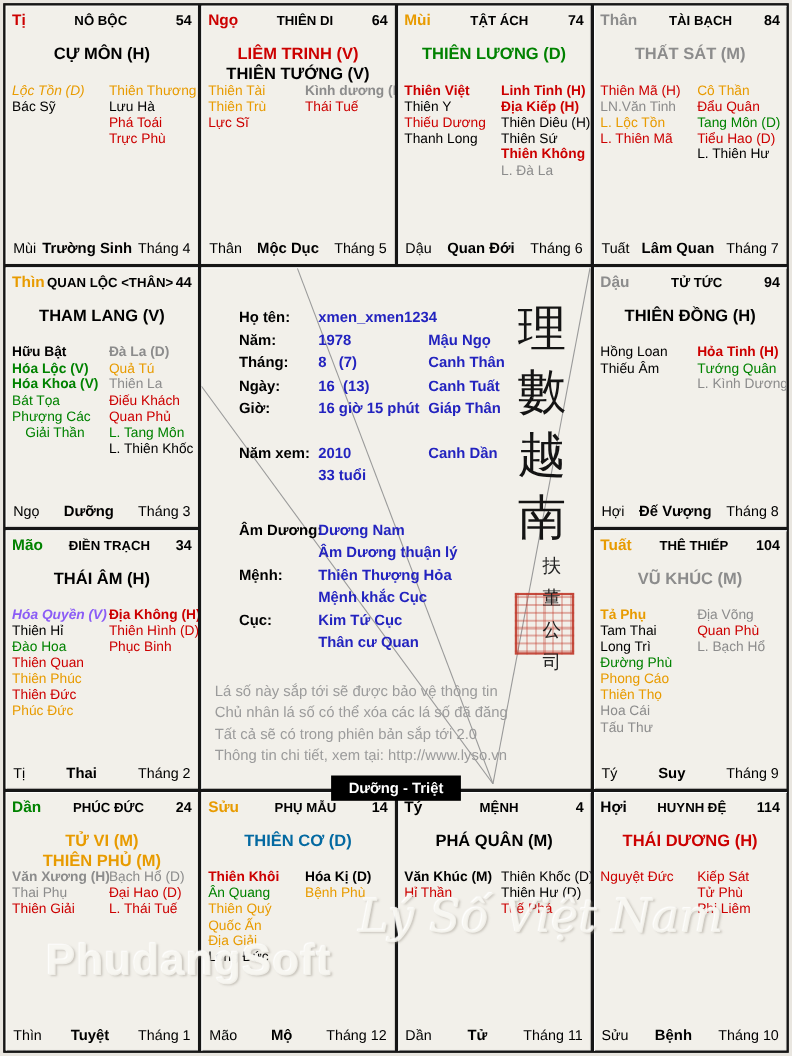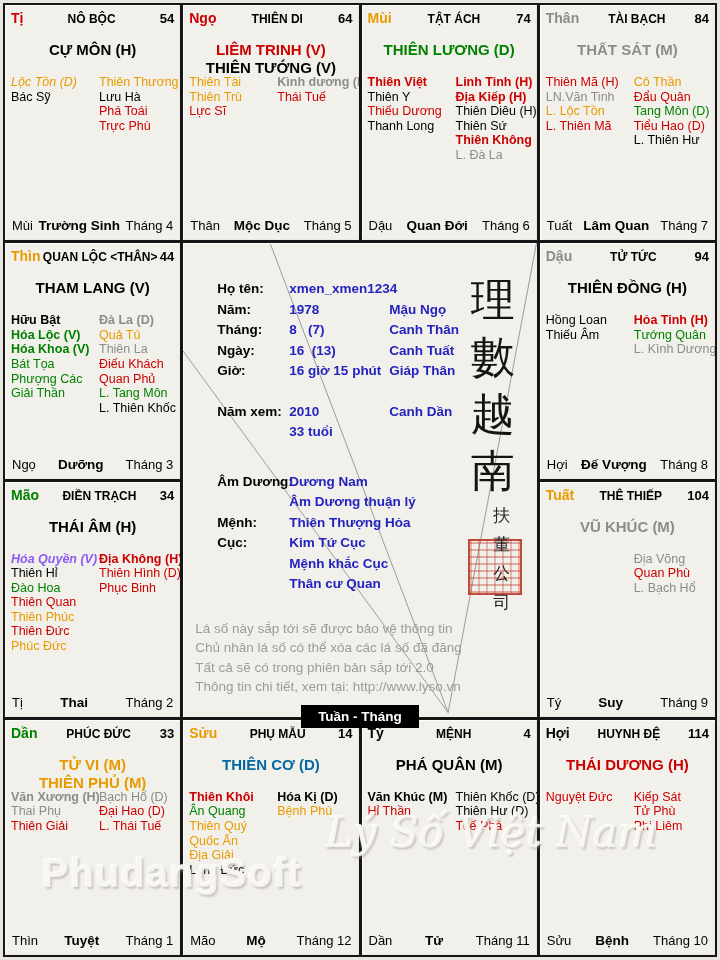--- a/index.html
+++ b/index.html
@@ -109,27 +109,27 @@
     <span class="ilabel"></span>
     <span class="iv1">Âm Dương thuận lý</span>
     <span class="iv2"></span>
   </div>
           <div class="irow">
     <span class="ilabel">Mệnh:</span>
     <span class="iv1">Thiên Thượng Hỏa</span>
     <span class="iv2"></span>
   </div>
           <div class="irow">
+    <span class="ilabel"></span>
+    <span class="iv1">Mệnh khắc Cục</span>
+    <span class="iv2"></span>
+  </div>
+          <div class="irow">
     <span class="ilabel">Cục:</span>
     <span class="iv1">Kim Tứ Cục</span>
-    <span class="iv2"></span>
-  </div>
-          <div class="irow">
-    <span class="ilabel"></span>
-    <span class="iv1">Mệnh khắc Cục</span>
     <span class="iv2"></span>
   </div>
           <div class="irow">
     <span class="ilabel"></span>
     <span class="iv1">Thân cư Quan</span>
     <span class="iv2"></span>
   </div>
         </div>
       <div class="notes" id="notes">
           <div>Lá số này sắp tới sẽ được bảo vệ thông tin</div>
@@ -276,21 +276,21 @@
     <div class="mains">
           <div class="main-star" style="color: rgb(0, 0, 0);">THAM LANG (V)</div>
         </div>
     <div class="cols">
       <div class="col-l">
             <div class="star b" style="color: rgb(0, 0, 0);">Hữu Bật</div>
             <div class="star b" style="color: rgb(0, 130, 0);">Hóa Lộc (V)</div>
             <div class="star b" style="color: rgb(0, 130, 0);">Hóa Khoa (V)</div>
             <div class="star" style="color: rgb(0, 130, 0);">Bát Tọa</div>
             <div class="star" style="color: rgb(0, 130, 0);">Phượng Các</div>
-            <div class="star" style="color: rgb(0, 130, 0);">Giải Thần</div>
+            <div class="star" style="color: rgb(0, 130, 0); margin-left: 12px;">Giải Thần</div>
           </div>
       <div class="col-r">
             <div class="star b" style="color: rgb(140, 140, 140);">Đà La (D)</div>
             <div class="star" style="color: rgb(232, 155, 0);">Quả Tú</div>
             <div class="star" style="color: rgb(140, 140, 140);">Thiên La</div>
             <div class="star" style="color: rgb(204, 0, 0);">Điếu Khách</div>
             <div class="star" style="color: rgb(204, 0, 0);">Quan Phủ</div>
             <div class="star" style="color: rgb(0, 130, 0);">L. Tang Môn</div>
             <div class="star" style="color: rgb(0, 0, 0);">L. Thiên Khốc</div>
           </div>
@@ -361,37 +361,47 @@
       <div class="cell" style="grid-area: 3 / 4;">
     <div class="cell-head">
       <span class="branch" style="color: rgb(232, 155, 0);">Tuất</span>
       <span class="title">THÊ THIẾP</span>
       <span class="num">104</span>
     </div>
     <div class="mains">
           <div class="main-star" style="color: rgb(140, 140, 140);">VŨ KHÚC (M)</div>
         </div>
     <div class="cols">
+      <div class="col-l">
+            <div class="star b" style="color: rgb(232, 155, 0);">Tả Phụ</div>
+            <div class="star" style="color: rgb(0, 0, 0);">Tam Thai</div>
+            <div class="star" style="color: rgb(0, 0, 0);">Long Trì</div>
+            <div class="star" style="color: rgb(0, 130, 0);">Đường Phù</div>
+            <div class="star" style="color: rgb(232, 155, 0);">Phong Cáo</div>
+            <div class="star" style="color: rgb(232, 155, 0);">Thiên Thọ</div>
+            <div class="star" style="color: rgb(140, 140, 140);">Hoa Cái</div>
+            <div class="star" style="color: rgb(140, 140, 140);">Tấu Thư</div>
+          </div>
       <div class="col-r">
             <div class="star" style="color: rgb(140, 140, 140);">Địa Võng</div>
             <div class="star" style="color: rgb(204, 0, 0);">Quan Phù</div>
             <div class="star" style="color: rgb(140, 140, 140);">L. Bạch Hổ</div>
           </div>
     </div>
     <div class="cell-foot">
       <span class="foot-l">Tý</span>
       <span class="foot-c">Suy</span>
       <span class="foot-r">Tháng 9</span>
     </div>
   </div>
       <div class="cell" style="grid-area: 4 / 1;">
     <div class="cell-head">
       <span class="branch" style="color: rgb(0, 130, 0);">Dần</span>
       <span class="title">PHÚC ĐỨC</span>
-      <span class="num">33</span>
+      <span class="num">24</span>
     </div>
     <div class="mains">
           <div class="main-star" style="color: rgb(232, 155, 0);">TỬ VI (M)</div>
           <div class="main-star" style="color: rgb(232, 155, 0);">THIÊN PHỦ (M)</div>
         </div>
     <div class="cols">
       <div class="col-l">
             <div class="star b" style="color: rgb(140, 140, 140);">Văn Xương (H)</div>
             <div class="star" style="color: rgb(140, 140, 140);">Thai Phụ</div>
             <div class="star" style="color: rgb(204, 0, 0);">Thiên Giải</div>
@@ -483,16 +493,16 @@
           </div>
     </div>
     <div class="cell-foot">
       <span class="foot-l">Sửu</span>
       <span class="foot-c">Bệnh</span>
       <span class="foot-r">Tháng 10</span>
     </div>
   </div>
     </div>
 
-  <div class="badge">Tuần - Tháng</div>
+  <div class="badge">Dưỡng - Triệt</div>
   <div class="wm wm-left">PhudangSoft</div>
   <div class="wm wm-right">Lý Số Việt Nam</div>
 </div>
 
 </body></html>

